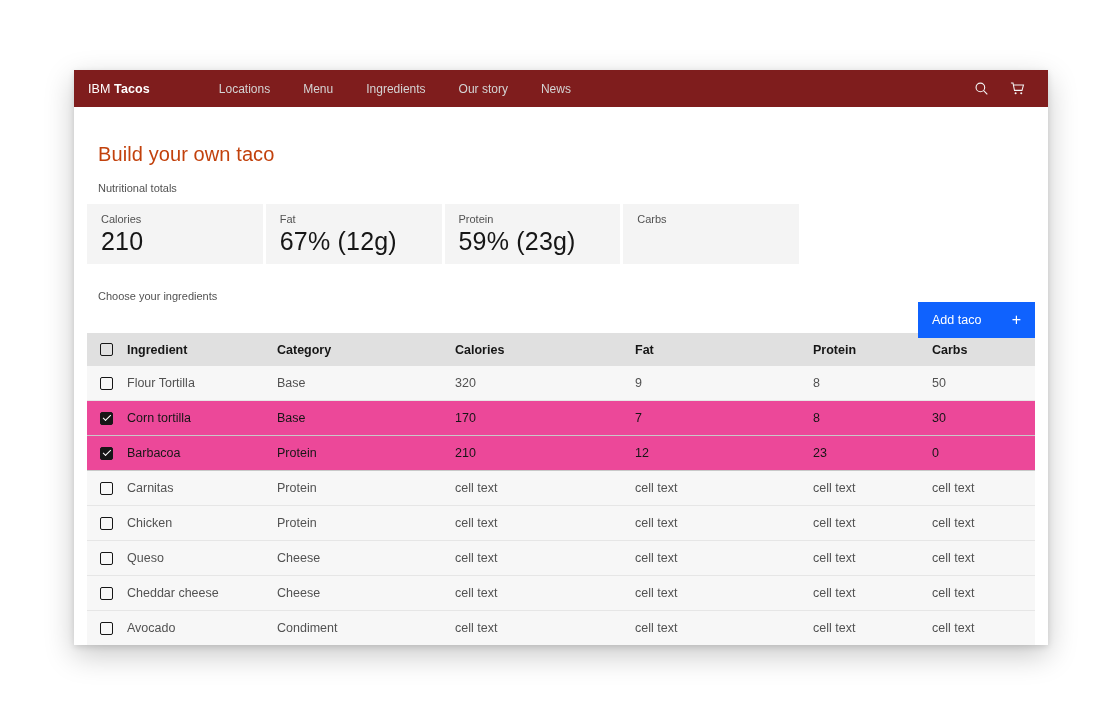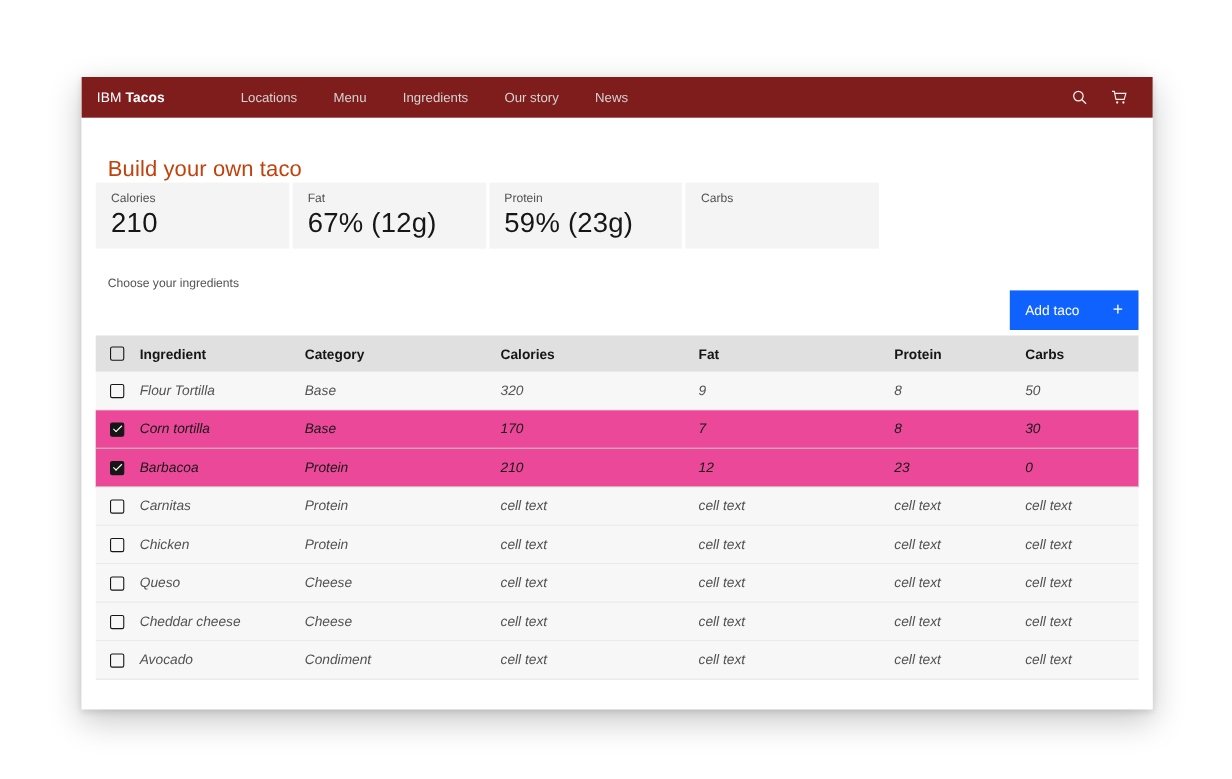--- a/index.html
+++ b/index.html
@@ -40,29 +40,29 @@
   .section-bar { margin-top:26px; height:36px; display:flex; align-items:flex-start; width:948px; position:relative; }
   .ingredients-label { margin:0 0 5px 11px; }
   .add-btn {
     position:absolute; right:0; top:12px; width:117px; height:36px; background:#0f62fe;
     border:none; color:#ffffff; font-size:12.5px; font-family:inherit; cursor:pointer;
     display:flex; align-items:center; justify-content:space-between; padding:0 14px;
   }
   .add-btn .plus { font-size:16px; font-weight:400; line-height:1; }
 
   
-  .table { width:948px; margin-top:17px; }
+  .table { width:948px; margin-top:7px; }
   .thead, .row {
     display:grid;
     grid-template-columns:40px 150px 178px 180px 178px 119px 1fr;
     align-items:center;
   }
   .thead { background:#e0e0e0; height:33px; }
   .thead .cell { font-size:12.5px; font-weight:700; color:#161616; }
-  .row { height:35px; background:#f7f7f7; border-bottom:1px solid #e6e6e6; cursor:pointer;font-style:italic; }
+  .row { height:35px; background:#f7f7f7; border-bottom:1px solid #e6e6e6; cursor:pointer; }
   .row .cell { font-size:12.5px; color:#525252; }
   .row.selected { background:#ec4899; border-bottom:1px solid #c9c9c9; }
   .row.selected .cell { color:#161616; }
 
   .cb-cell { padding-left:13px; }
   .cb {
     display:block; width:13px; height:13px; border:1.5px solid #161616; border-radius:2px;
     background:transparent; position:relative; cursor:pointer;
   }
   .cb.checked { background:#161616; border-color:#161616; }
@@ -101,20 +101,21 @@
           <path d="M1 2.2h2.2l1.6 7.8h8l1.6-5.8H4"></path>
           <circle cx="6" cy="13" r="1.1" fill="currentColor" stroke="none"></circle>
           <circle cx="12" cy="13" r="1.1" fill="currentColor" stroke="none"></circle>
         </svg>
       </button>
     </div>
   </header>
 
   <main class="content">
     <h1 class="page-title">Build your own taco</h1>
+    <div class="sub-label totals-label">Nutritional totals</div>
 
     <div class="cards">
         <div class="card">
           <div class="card-label">Calories</div>
           <div class="card-value">210</div>
         </div>
         <div class="card">
           <div class="card-label">Fat</div>
           <div class="card-value">67% (12g)</div>
         </div>

